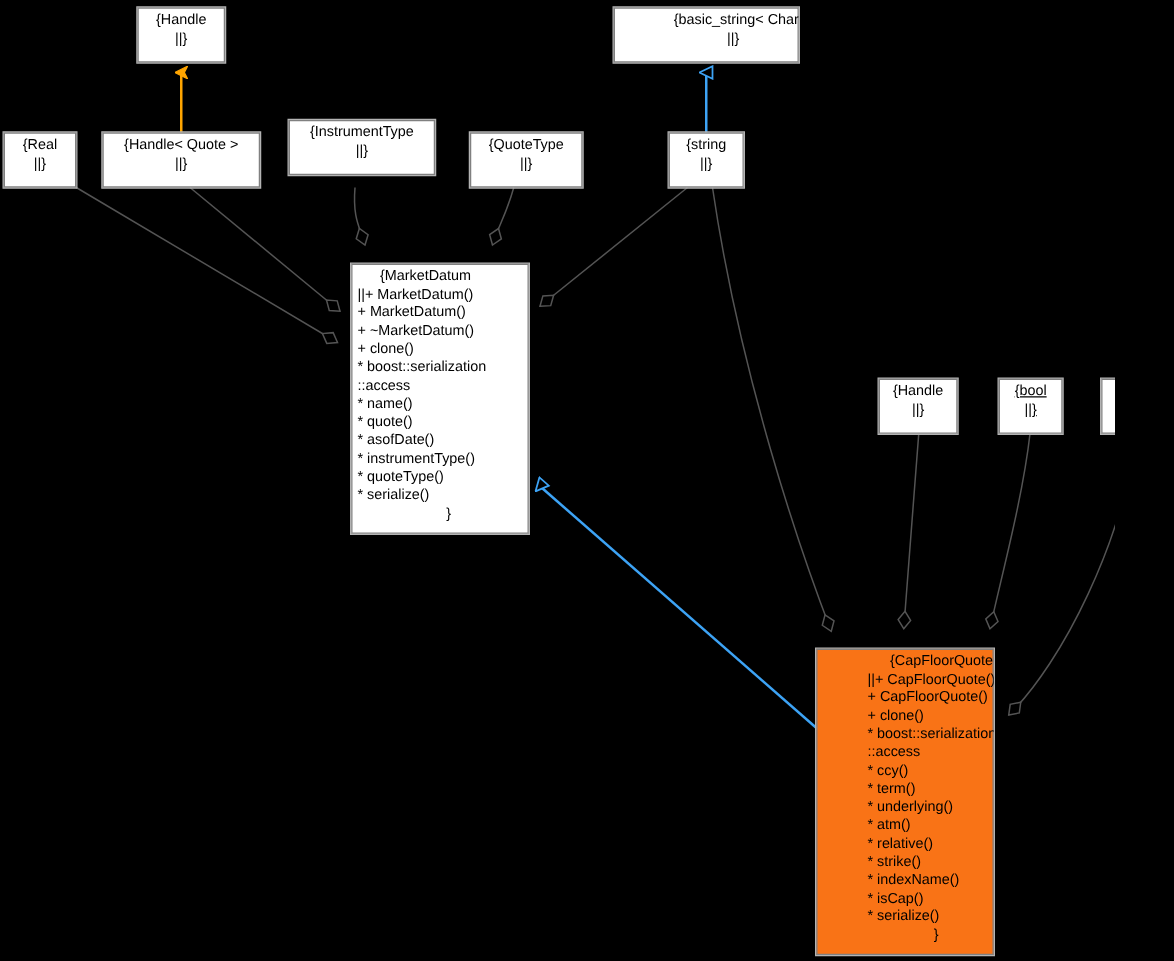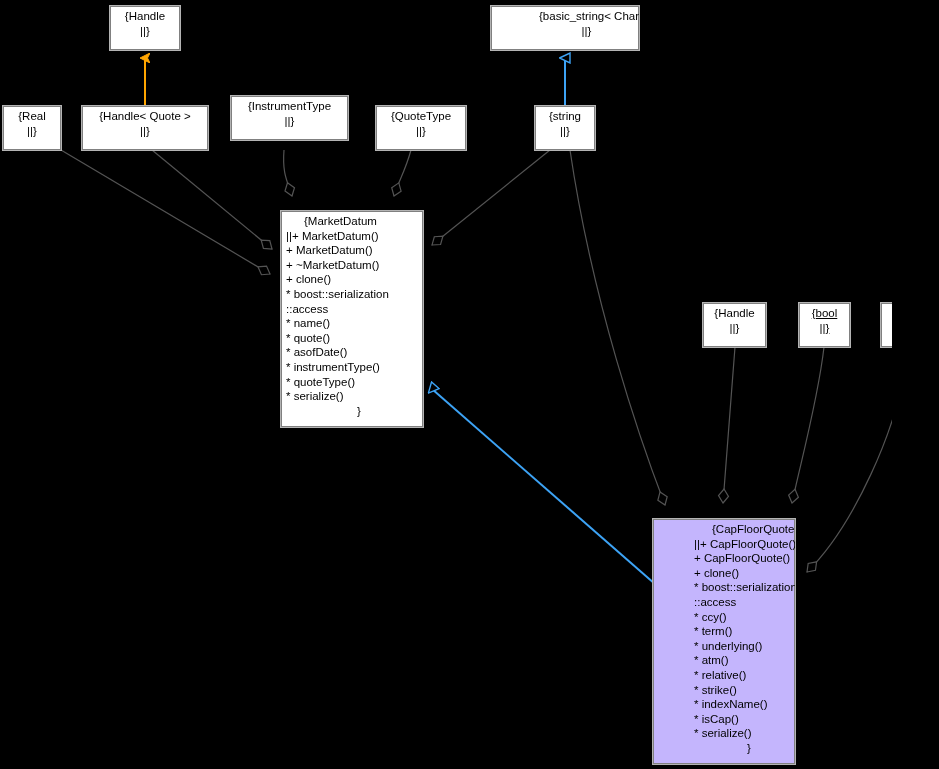--- a/index.html
+++ b/index.html
@@ -32,21 +32,21 @@
     outline: 1px solid #b4b4b4;
     color: #000000;
     font-size: 11.5px;
     line-height: 14.6px;
     text-align: center;
     white-space: pre;
     padding: 2px 4px 3px 4px;
     z-index: 5;
   }
   .uml-node.filled {
-    background: #c4b5fd;
+    background: #f97316;
     padding-left: 40px;
   }
   .uml-node.detail {
     text-align: left;
   }
   .uml-node .node-title {
     display: block;
     text-align: center;
   }
   .uml-node.detail .node-title {

